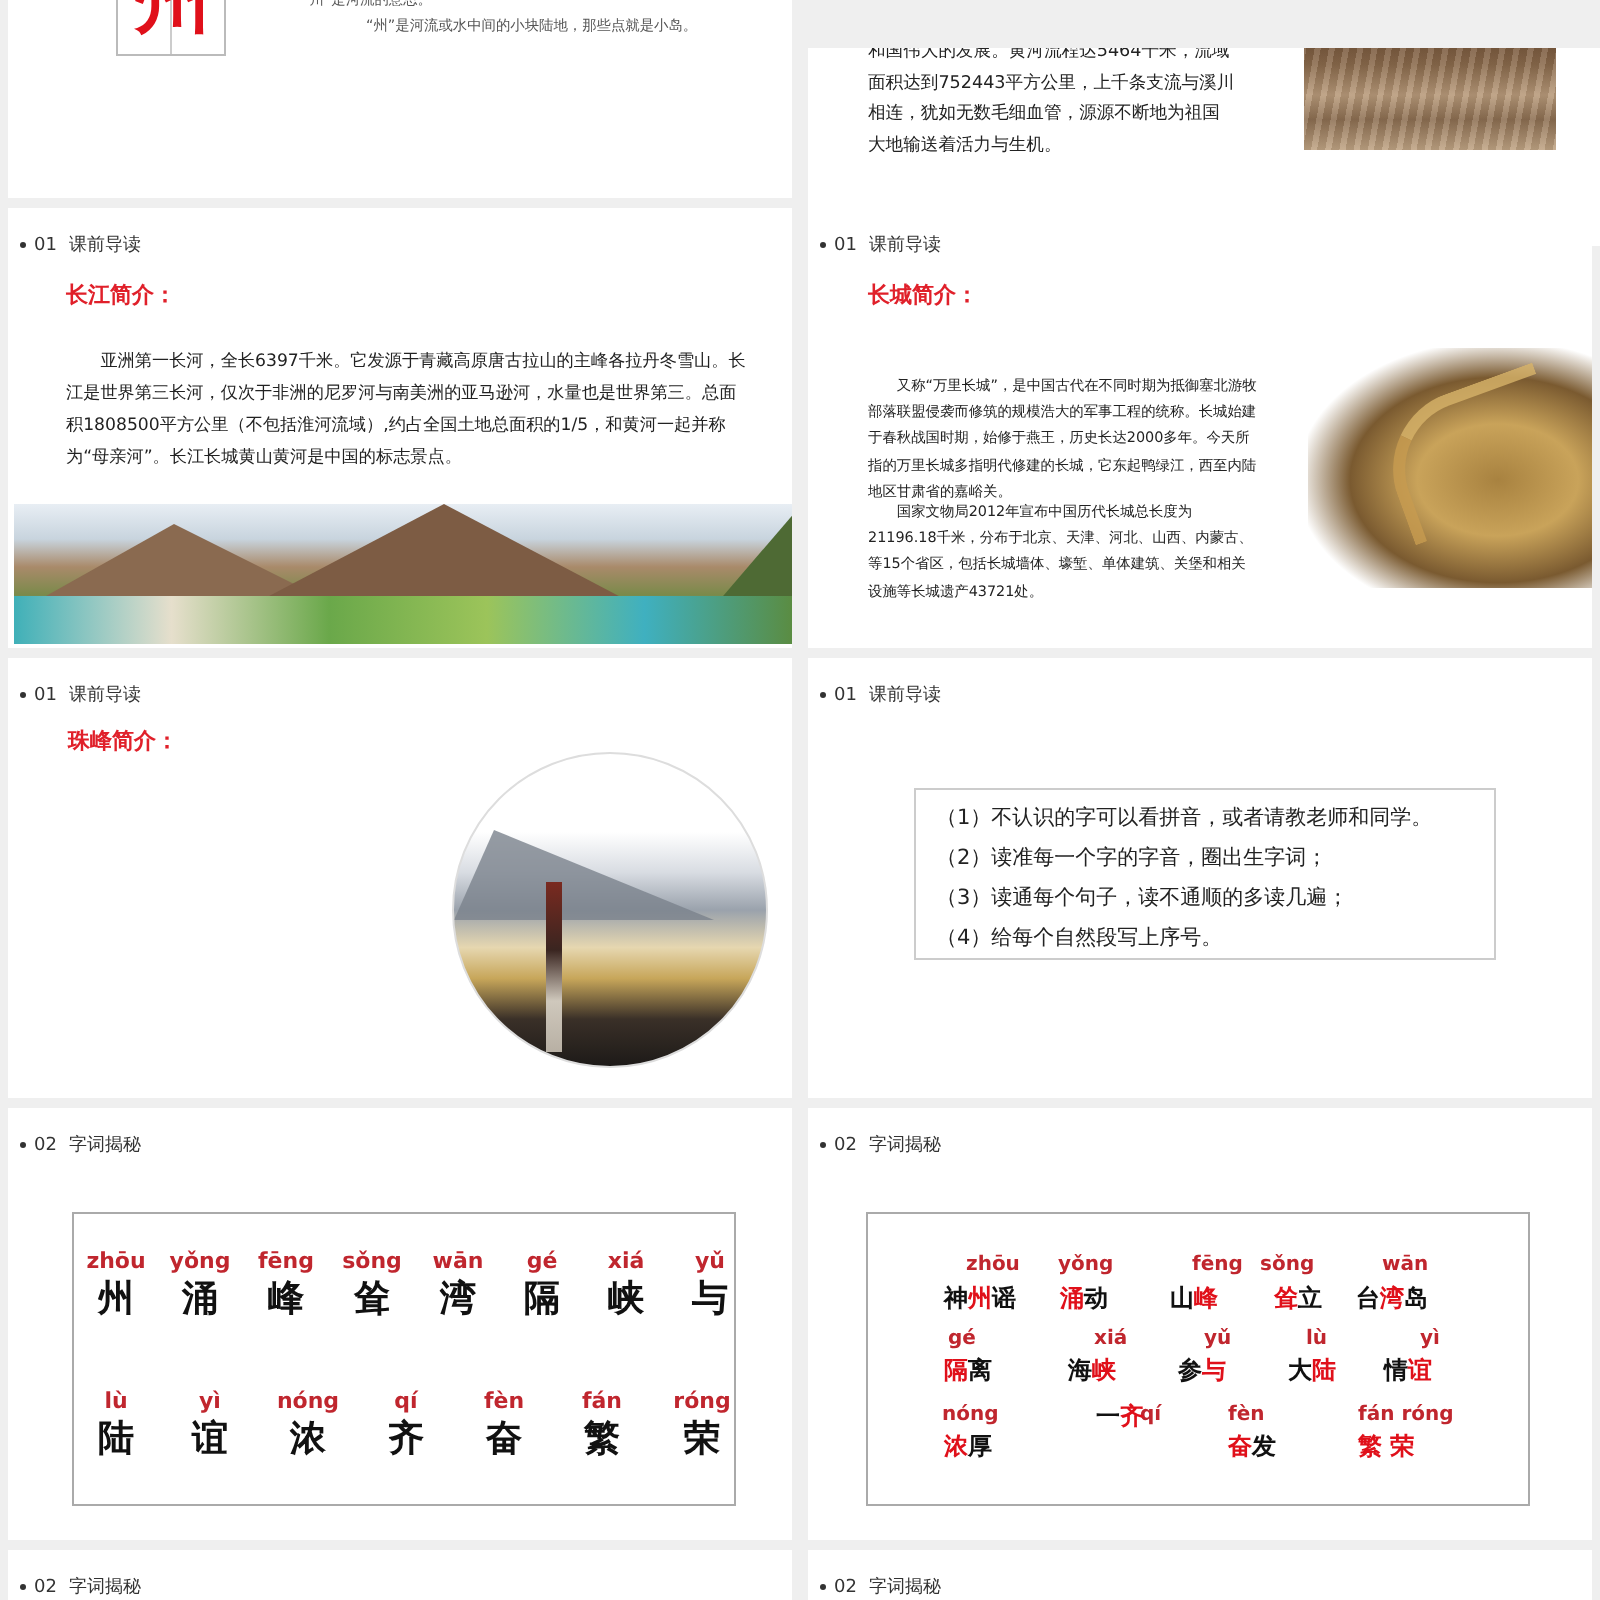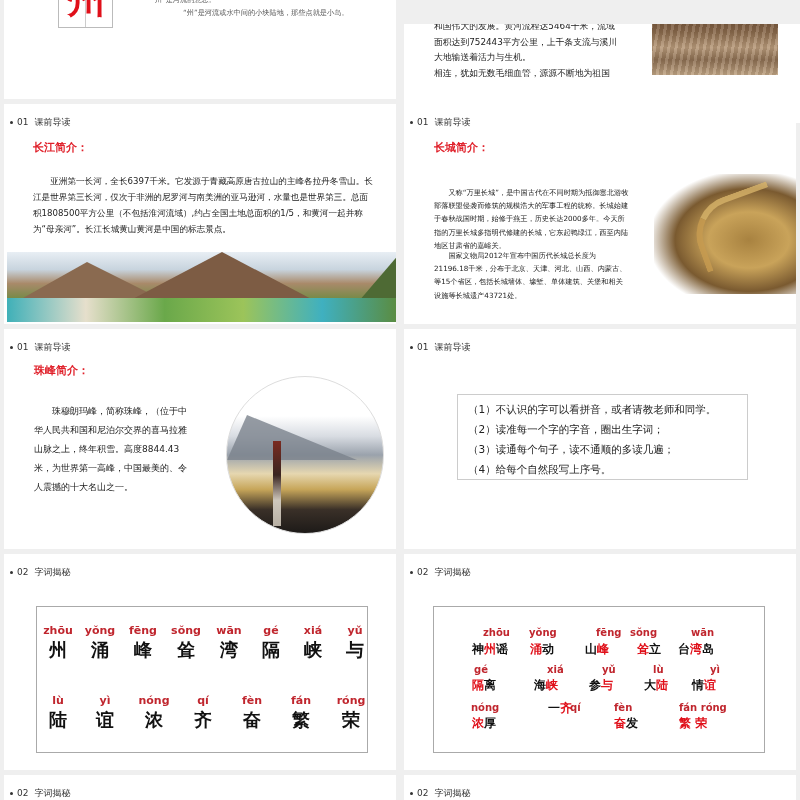--- a/index.html
+++ b/index.html
@@ -63,22 +63,22 @@
       <span>州</span>
     </div>
   <div class="para-sm" style="left:147px; top:-7px; white-space:nowrap; color:#555;">“州”是河流的意思。</div>
   <div class="para-sm" style="left:143px; top:6px; white-space:nowrap; color:#555;margin-left:36px;">“州”是河流或水中间的小块陆地，那些点就是小岛。</div>
 </div>
 
 <div class="slide" style="left:404px; top:0; width:448px; height:99px;margin-top:24px;">
   <div class="para" style="left:30px; top:-5px; font-size:8.8px; line-height:15.5px; white-space:nowrap;">
     <div>和国伟大的发展。黄河流程达5464千米，流域</div>
     <div>面积达到752443平方公里，上千条支流与溪川</div>
+    <div>相连，犹如无数毛细血管，源源不断地为祖国</div>
     <div>大地输送着活力与生机。</div>
-    <div>相连，犹如无数毛细血管，源源不断地为祖国</div>
   </div>
   <div class="img-yellow-river"></div>
 </div>
 
 <div class="slide" style="left:4px; top:104px; width:392px; height:220px;">
   <div class="sec-label"><span class="dot"></span><span class="num">01</span><span>课前导读</span></div>
   <div class="title-red" style="left:29px; top:36px;">长江简介：</div>
   <div class="para indent" style="left:29px; top:69px; width:340px; font-size:8.6px; line-height:16px;">亚洲第一长河，全长6397千米。它发源于青藏高原唐古拉山的主峰各拉丹冬雪山。长江是世界第三长河，仅次于非洲的尼罗河与南美洲的亚马逊河，水量也是世界第三。总面积1808500平方公里（不包括淮河流域）,约占全国土地总面积的1/5，和黄河一起并称为“母亲河”。长江长城黄山黄河是中国的标志景点。</div>
   <div class="img-yangtze" style="top:148px;">
     <div class="mtn1"></div>
@@ -92,21 +92,20 @@
   <div class="sec-label"><span class="dot"></span><span class="num">01</span><span>课前导读</span></div>
   <div class="title-red" style="left:30px; top:36px;">长城简介：</div>
   <div class="para-sm indent" style="left:30px; top:82px; width:196px;">又称“万里长城”，是中国古代在不同时期为抵御塞北游牧部落联盟侵袭而修筑的规模浩大的军事工程的统称。长城始建于春秋战国时期，始修于燕王，历史长达2000多年。今天所指的万里长城多指明代修建的长城，它东起鸭绿江，西至内陆地区甘肃省的嘉峪关。</div>
   <div class="para-sm indent" style="left:30px; top:145px; width:196px;">国家文物局2012年宣布中国历代长城总长度为21196.18千米，分布于北京、天津、河北、山西、内蒙古、等15个省区，包括长城墙体、壕堑、单体建筑、关堡和相关设施等长城遗产43721处。</div>
   <div class="img-wall" style="top:70px;"></div>
 </div>
 
 <div class="slide" style="left:4px; top:329px; width:392px; height:220px;">
   <div class="sec-label"><span class="dot"></span><span class="num">01</span><span>课前导读</span></div>
   <div class="title-red" style="left:30px; top:34px;">珠峰简介：</div>
-  <div class="para indent" style="left:30px; top:73px; width:158px; font-size:9px; line-height:19px;">珠穆朗玛峰，简称珠峰，（位于中华人民共和国和尼泊尔交界的喜马拉雅山脉之上，终年积雪。高度8844.43米，为世界第一高峰，中国最美的、令人震撼的十大名山之一。</div>
   <div class="img-everest">
       <div class="peak"></div>
       <div class="stupa"></div>
     </div>
 </div>
 
 <div class="slide" style="left:404px; top:329px; width:392px; height:220px;">
   <div class="sec-label"><span class="dot"></span><span class="num">01</span><span>课前导读</span></div>
   <div class="instr-box">
     <div>（1）不认识的字可以看拼音，或者请教老师和同学。</div>

